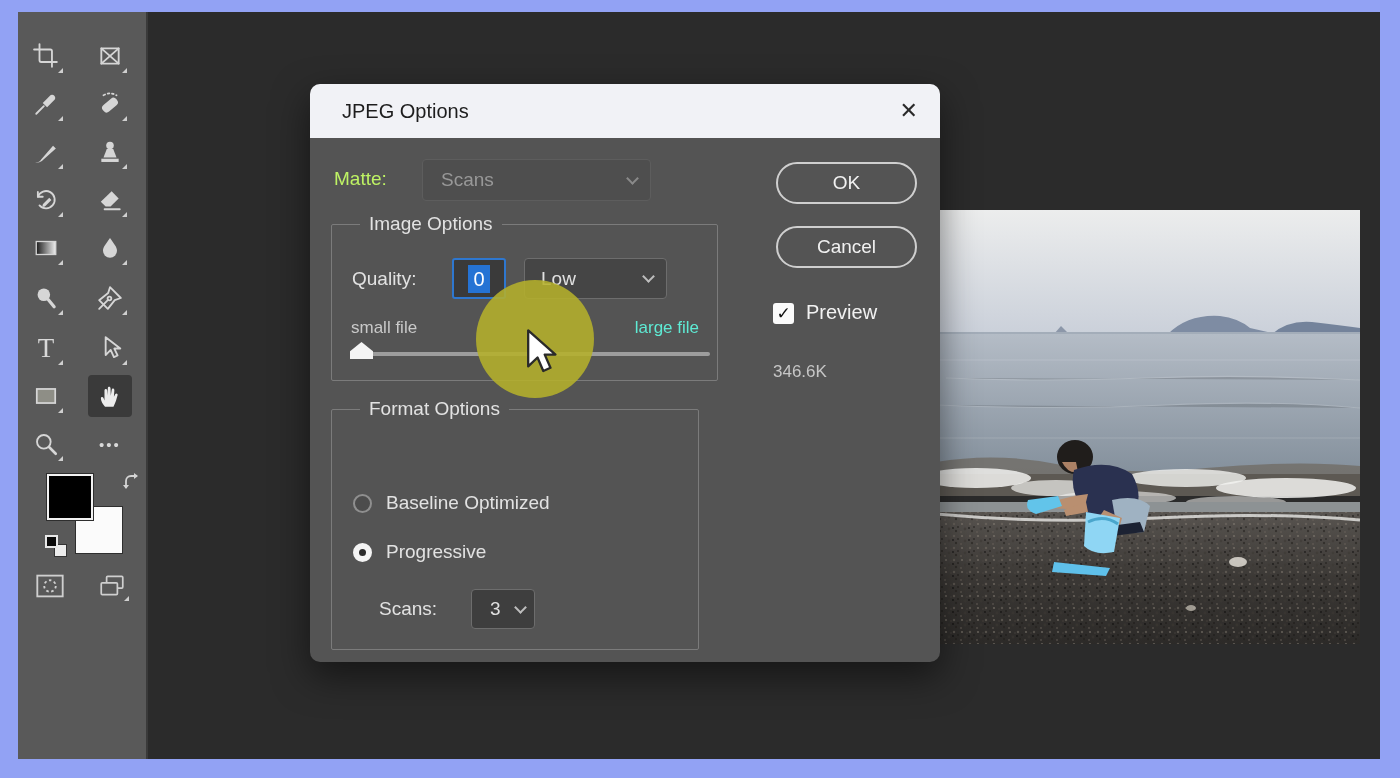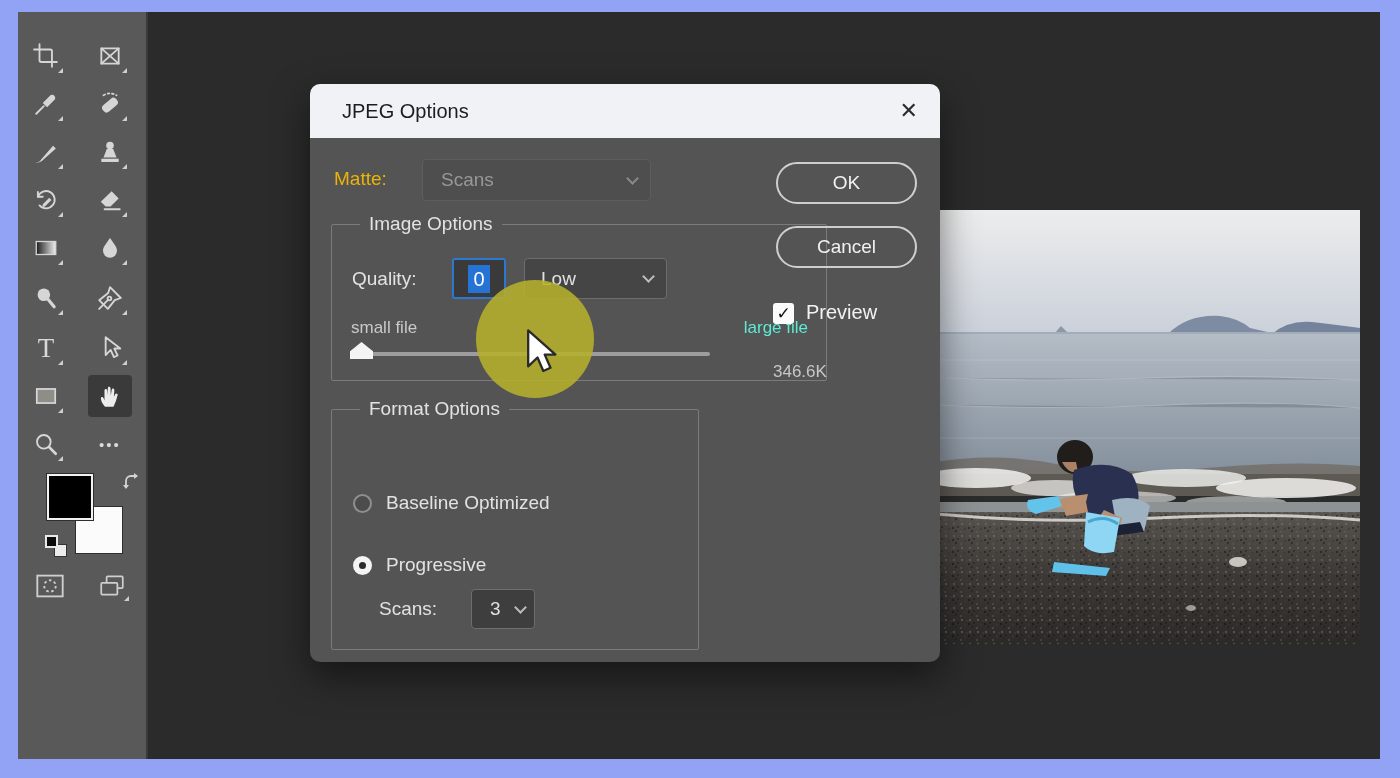--- a/index.html
+++ b/index.html
@@ -26,21 +26,21 @@
   #swatch-minis{position:absolute;left:27px;top:523px;z-index:4;}
   #swatch-minis .mini-b{position:absolute;left:0;top:0;width:13px;height:13px;background:#0a0a0a;border:2px solid #e8e8e8;z-index:2;}
   #swatch-minis .mini-w{position:absolute;left:9px;top:9px;width:13px;height:13px;background:#ececec;border:1px solid #333;}
 
   
   #dialog{position:absolute;left:292px;top:72px;width:630px;height:578px;border-radius:10px;background:#545454;box-shadow:0 14px 36px rgba(0,0,0,.5);}
   #dialog-titlebar{position:absolute;left:0;top:0;width:100%;height:54px;background:#f1f2f6;border-radius:10px 10px 0 0;display:flex;align-items:center;}
   #dialog-title{font-size:20px;color:#1d1d1d;padding-left:32px;}
   #dialog-close{margin-left:auto;margin-right:22px;font-size:22px;color:#2a2a2a;cursor:pointer;line-height:1;}
   .dlabel{color:#e2e2e2;font-size:19px;}
-  .dim{color:#eab308;}
+  .dim{color:#bef264;}
   .ddrop{position:absolute;background:#454545;border:1px solid #6d6d6d;border-radius:4px;display:flex;align-items:center;color:#e0e0e0;font-size:19px;}
   .ddrop.disabled{background:#4e4e4e;border-color:#5d5d5d;color:#989898;}
   .chev{width:9px;height:9px;border-right:2px solid #bdbdbd;border-bottom:2px solid #bdbdbd;transform:rotate(45deg);margin-left:auto;margin-right:13px;margin-top:-4px;}
   .ddrop.disabled .chev{border-color:#8a8a8a;}
 
   .group{position:absolute;border:1px solid #7b7b7b;border-radius:2px;}
   .group-legend{position:absolute;top:-12px;left:28px;background:#545454;padding:0 9px;color:#e2e2e2;font-size:19px;}
 
   #quality-input{position:absolute;left:120px;top:33px;width:54px;height:41px;background:#3a3a3a;border:2px solid #2e77cf;border-radius:3px;display:flex;align-items:center;justify-content:center;}
   #quality-input .sel{background:#2573d4;color:#fff;font-size:20px;padding:2px 5px;line-height:1.2;}
@@ -289,21 +289,21 @@
         <span id="dialog-title">JPEG Options</span>
         <span id="dialog-close">✕</span>
       </div>
 
       <span class="dlabel dim" style="position:absolute;left:24px;top:84px">Matte:</span>
       <div class="ddrop disabled" style="left:112px;top:75px;width:229px;height:42px">
         <span style="padding-left:18px">Scans</span>
         <span class="chev"></span>
       </div>
 
-      <div class="group" style="left:21px;top:140px;width:496px;height:157px">
+      <div class="group" style="left:21px;top:140px;width:387px;height:157px">
         <span class="group-legend">Image Options</span>
         <span class="dlabel" style="position:absolute;left:20px;top:43px">Quality:</span>
         <div id="quality-input">
           <span class="sel">0</span>
         </div>
         <div class="ddrop" style="left:192px;top:33px;width:143px;height:41px">
           <span style="padding-left:16px">Low</span>
           <span class="chev"></span>
         </div>
         <span style="position:absolute;left:19px;top:93px;color:#c9c9c9;font-size:17px">small file</span>
@@ -312,21 +312,21 @@
         <div id="slider-thumb"></div>
       </div>
 
       <div class="group" style="left:21px;top:325px;width:368px;height:241px">
         <span class="group-legend">Format Options</span>
 
         <div class="radio-row" style="top:82px">
           <span class="radio"></span>
           <span class="dlabel">Baseline Optimized</span>
         </div>
-        <div class="radio-row" style="top:144px">
+        <div class="radio-row" style="top:131px">
           <span class="radio selected"></span>
           <span class="dlabel">Progressive</span>
         </div>
 
         <span class="dlabel" style="position:absolute;left:47px;top:188px">Scans:</span>
         <div class="ddrop" style="left:139px;top:179px;width:64px;height:40px;background:#3e3e3e">
           <span style="padding-left:18px">3</span>
           <span class="chev" style="margin-right:9px"></span>
         </div>
       </div>

